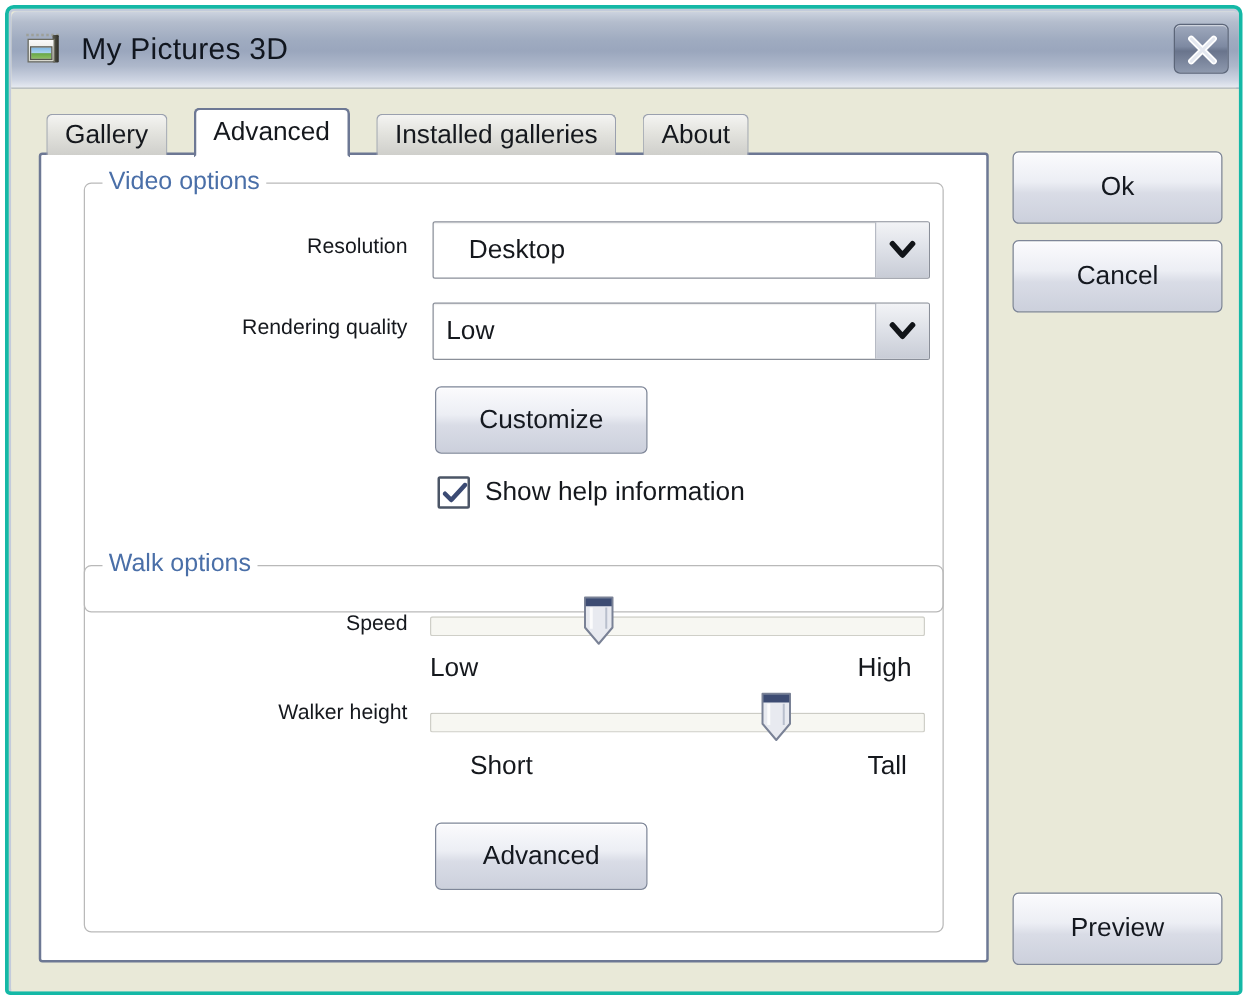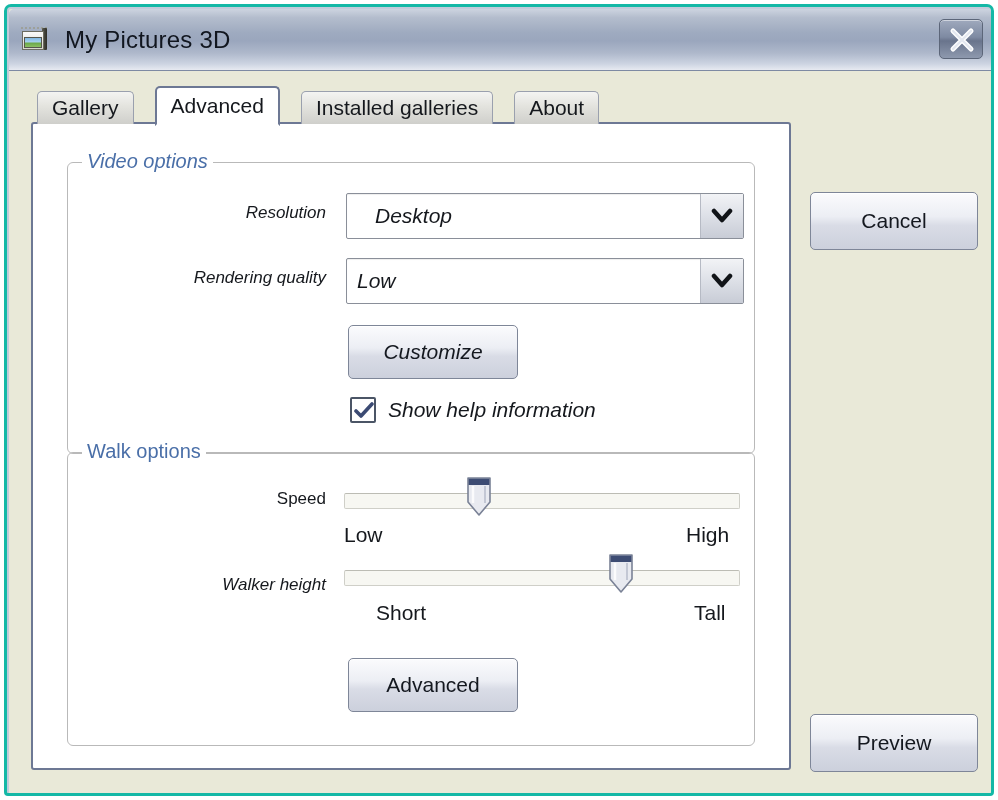--- a/index.html
+++ b/index.html
@@ -156,21 +156,21 @@
   }
   .groupbox > .legend {
     position: absolute;
     top: -13px; left: 14px;
     padding: 0 5px;
     background: #ffffff;
     color: #4a6fa8;
     font-size: 20px;
     white-space: nowrap;
   }
-  #group-video { left: 34px; top: 38px; width: 688px; height: 292px; font-style: italic; }
+  #group-video { left: 34px; top: 22px; width: 688px; height: 344px; }
   #group-walk  { left: 34px; top: 328px; width: 688px; height: 294px; }
 
   
   .form-label {
     position: absolute;
     text-align: right;
     font-size: 17px;
     color: #15181d;
     white-space: nowrap;
   }
@@ -364,41 +364,44 @@
               <path d="M2 2 L24 2 L24 26 L13 39 L2 26 Z" fill="#e8eaf0" stroke="#7a8296" stroke-width="1.6" stroke-linejoin="round"></path>
               <path d="M2.6 2.6 L23.4 2.6 L23.4 9 L2.6 9 Z" fill="#3d4c73"></path>
               <path d="M7 10 L7 27" stroke="#ffffff" stroke-width="2.4" opacity=".85"></path>
               <path d="M19 10 L19 27" stroke="#b9bfcd" stroke-width="1.6"></path>
             </svg>
           </div>
         </div>
         <div class="slider-endlabel" style="left:276px; top:70px;">Low</div>
         <div class="slider-endlabel" style="left:618px; top:70px;">High</div>
 
-        <div class="form-label" style="left:30px; top:122px; width:228px;font-style:italic;">Walker height</div>
+        <div class="form-label" style="left:30px; top:107px; width:228px;">Walker height</div>
         <div class="slider" id="slider-height" style="left:276px; top:112px; width:396px;">
           <div class="track"></div>
           <div class="thumb" id="thumb-height" style="left: 70%;">
             <svg width="26" height="42" viewBox="0 0 26 42">
               <path d="M2 2 L24 2 L24 26 L13 39 L2 26 Z" fill="#e8eaf0" stroke="#7a8296" stroke-width="1.6" stroke-linejoin="round"></path>
               <path d="M2.6 2.6 L23.4 2.6 L23.4 9 L2.6 9 Z" fill="#3d4c73"></path>
               <path d="M7 10 L7 27" stroke="#ffffff" stroke-width="2.4" opacity=".85"></path>
               <path d="M19 10 L19 27" stroke="#b9bfcd" stroke-width="1.6"></path>
             </svg>
           </div>
         </div>
         <div class="slider-endlabel" style="left:276px; top:148px;margin-left:32px;">Short</div>
         <div class="slider-endlabel" style="left:626px; top:148px;">Tall</div>
 
         <div class="btn" style="left:280px; top:205px; width:170px; height:54px;">
           <span>Advanced</span>
         </div>
       </div>
     </div>
 
+    <div class="btn" style="left:801px; top:50px; width:168px; height:58px;">
+      <span>Ok</span>
+    </div>
     <div class="btn" style="left:801px; top:643px; width:168px; height:58px;">
       <span>Preview</span>
     </div>
     <div class="btn" style="left:801px; top:121px; width:168px; height:58px;">
       <span>Cancel</span>
     </div>
 
   </div>
 </div>
 

